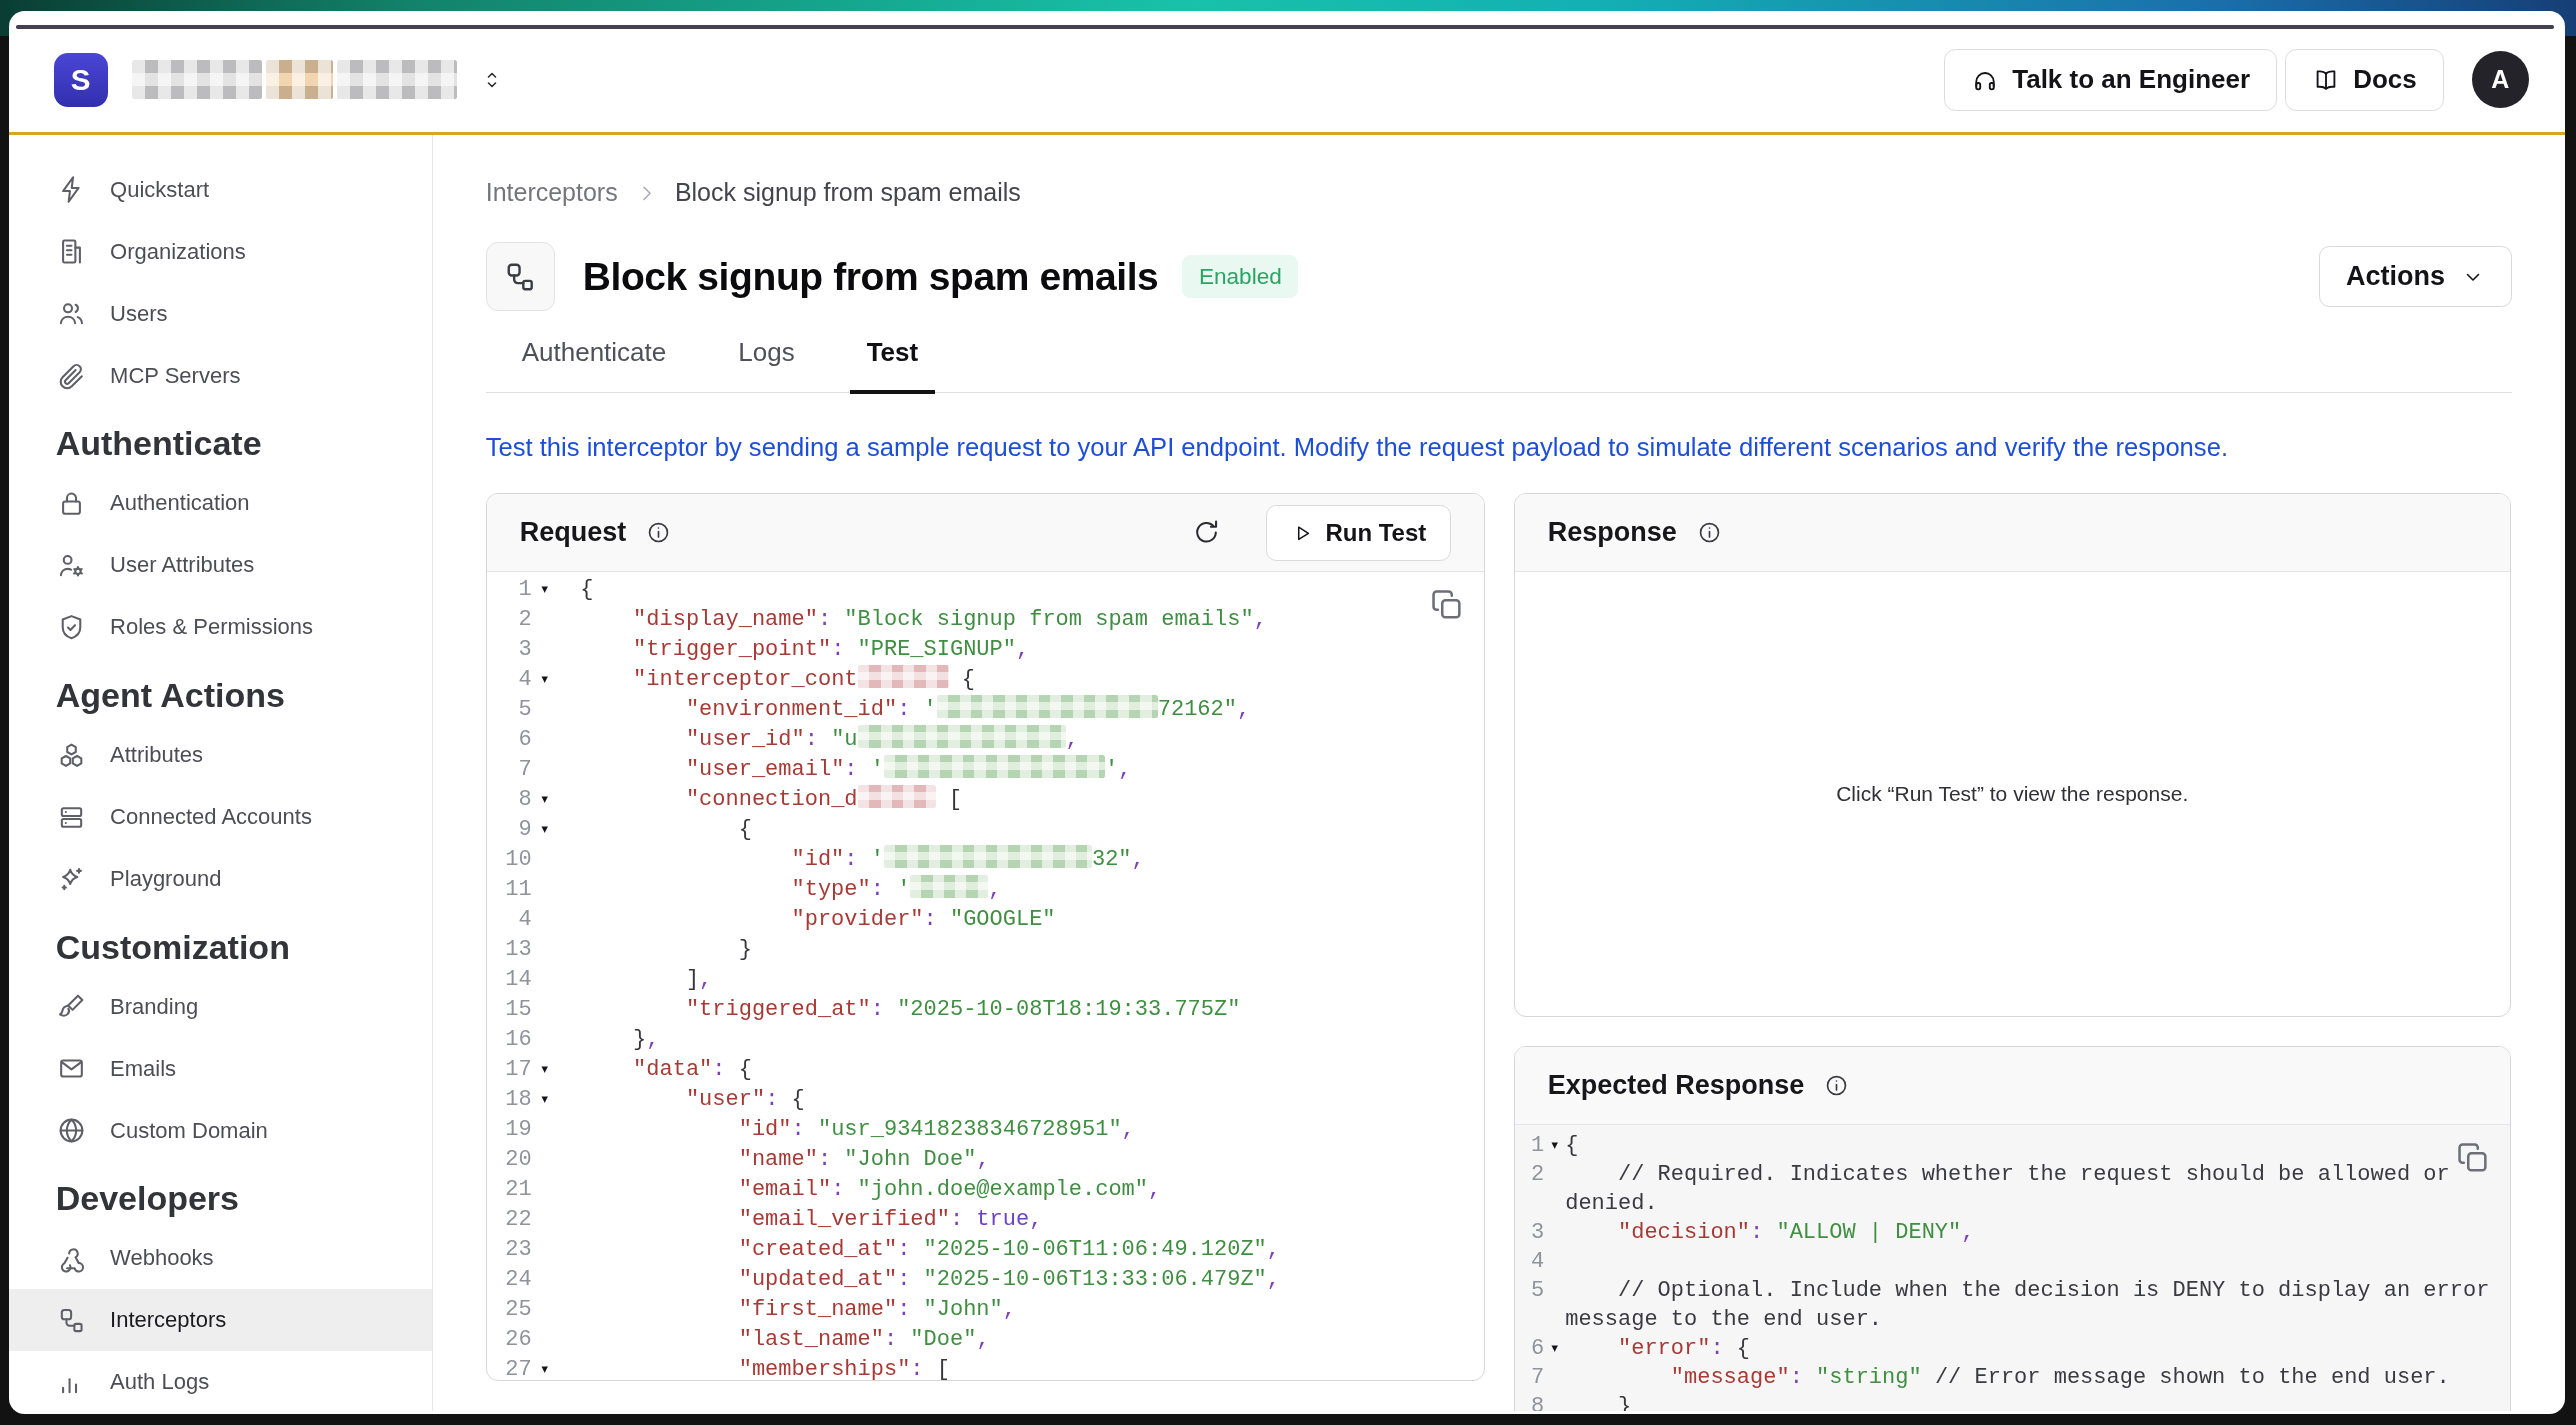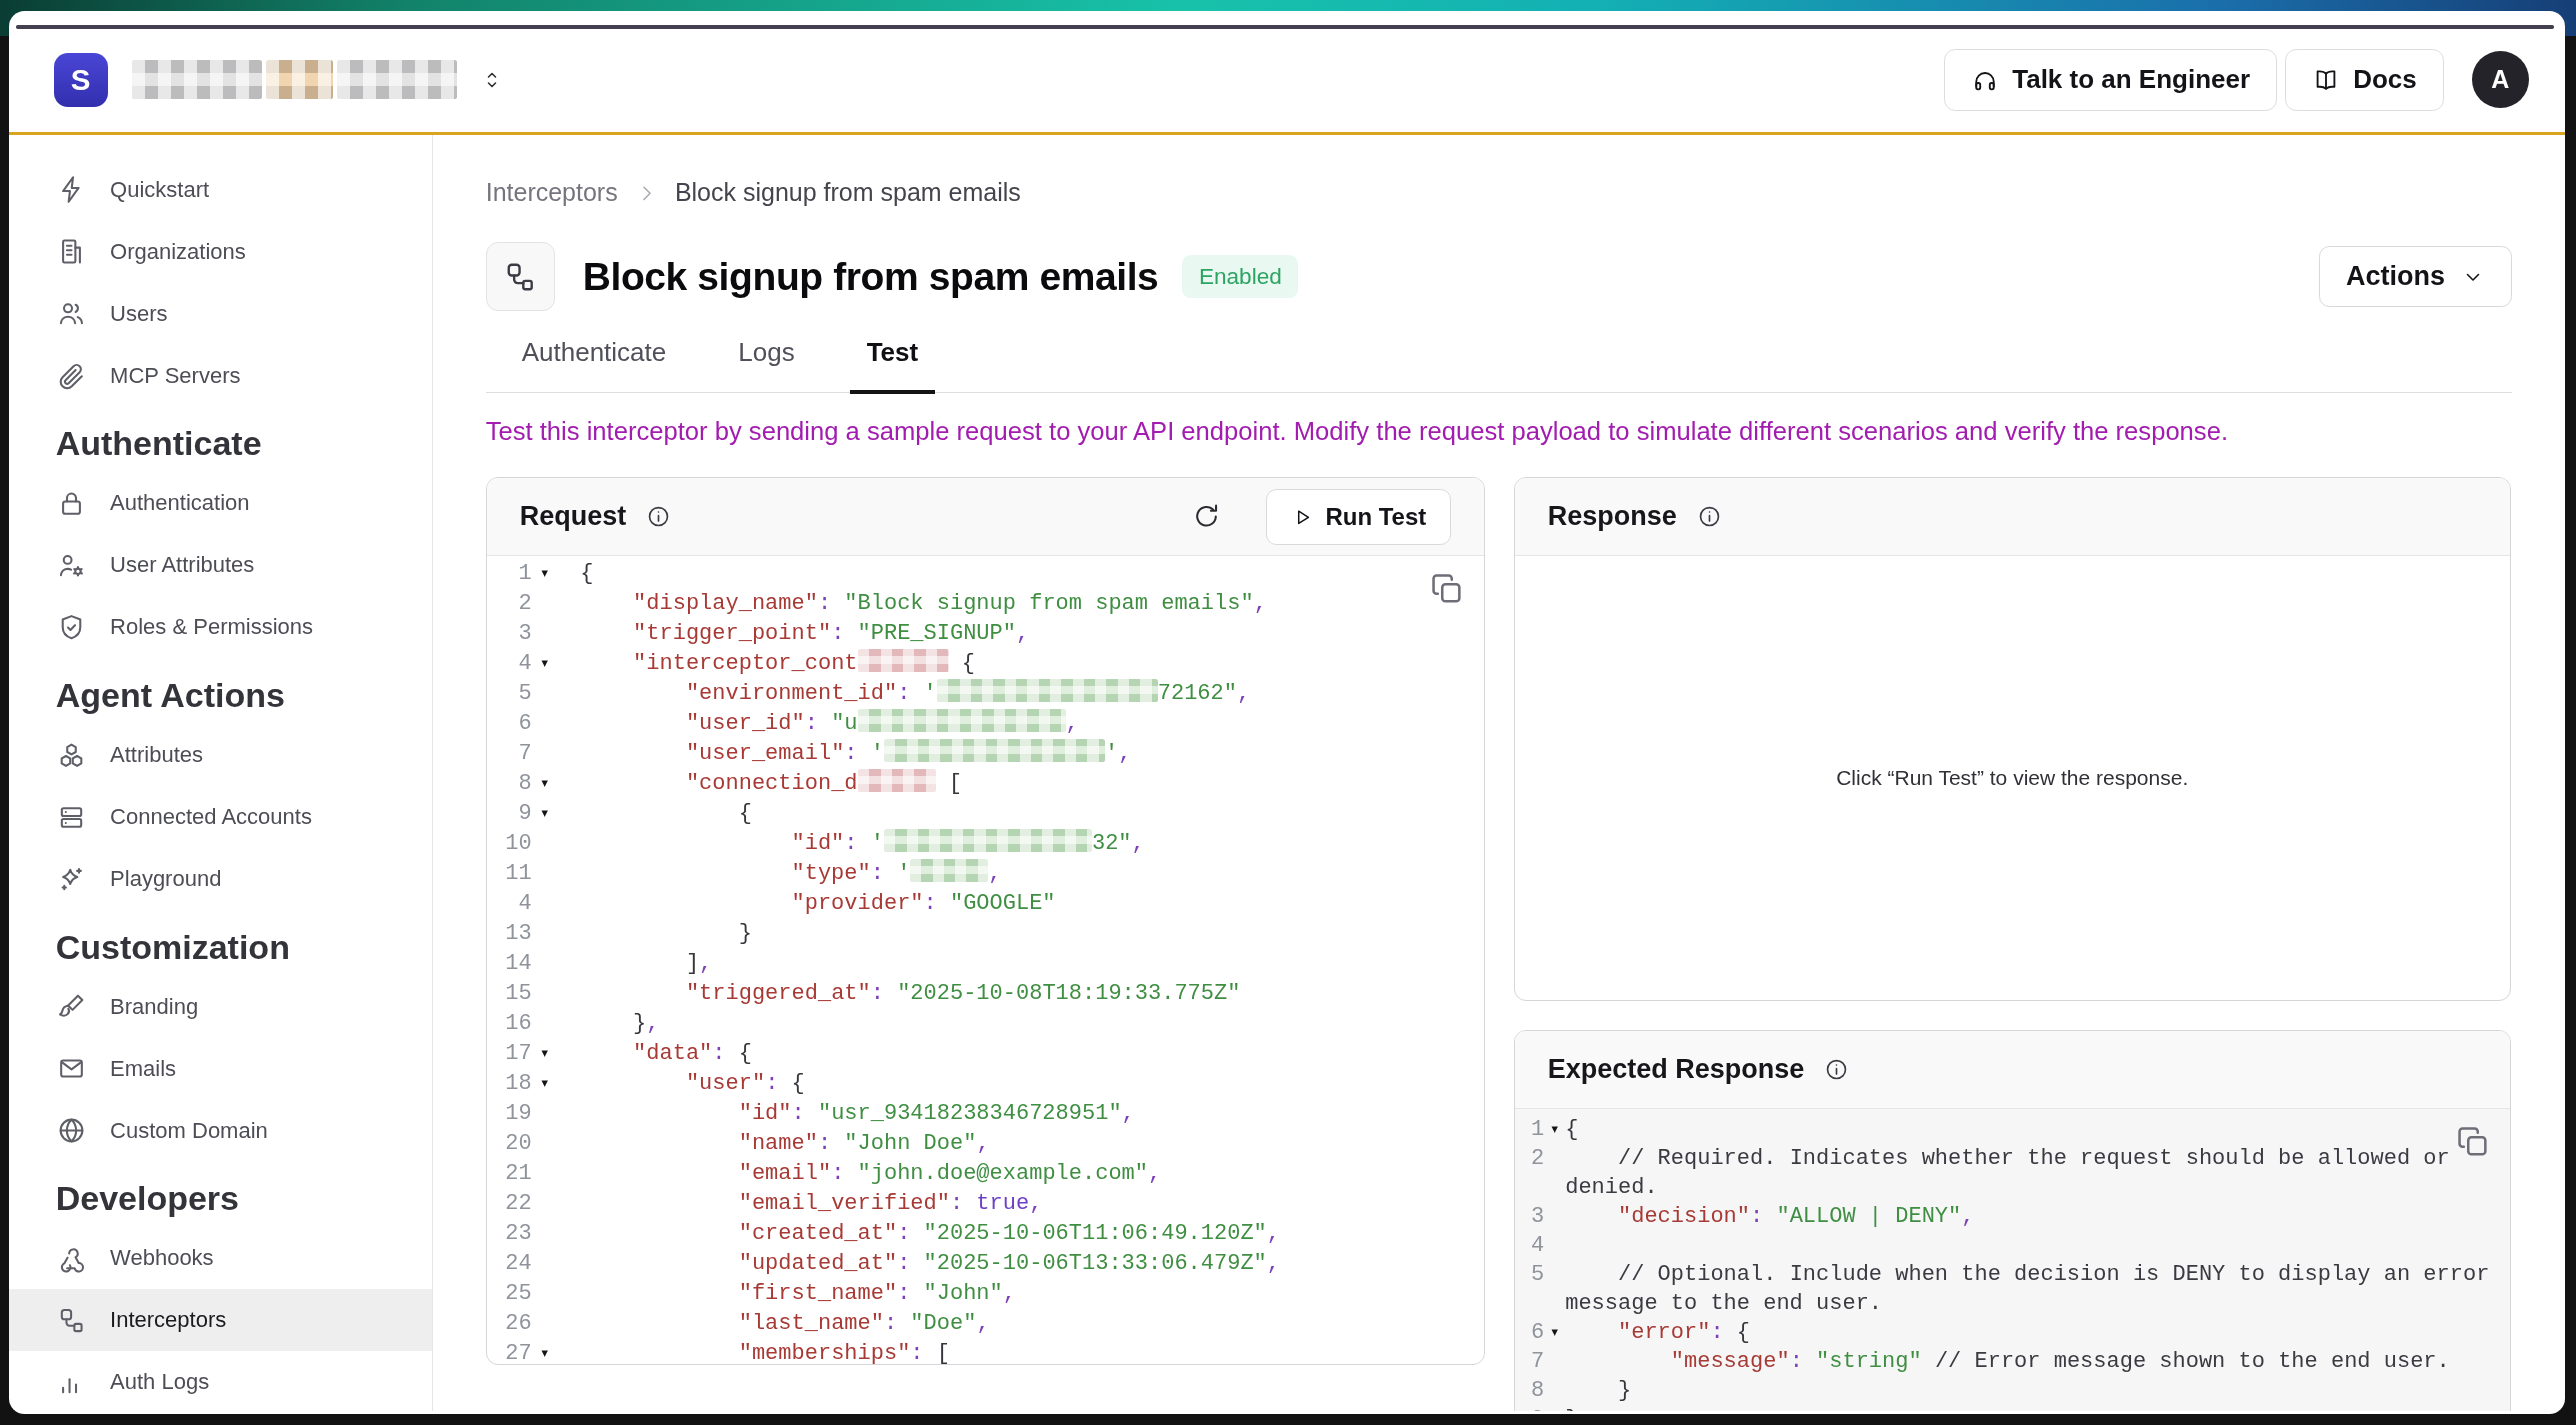--- a/index.html
+++ b/index.html
@@ -56,21 +56,21 @@
     padding:8.7px 16.5px; border-radius:8.7px; }
   .actions-btn { margin-left:auto; display:flex; align-items:center; gap:15.6px; height:61px;
     padding:0 26px; border:1.7px solid #d8d8dc; border-radius:10.4px; background:#fff; font-size:27px;
     font-weight:600; color:#141418; font-family:inherit; cursor:pointer; }
 
   .tabs { margin-top:19px; display:flex; border-bottom:1.7px solid #dedee2; }
   .tab { position:relative; padding:7px 36px 24px; font-size:26px; color:#50505a; font-weight:500; cursor:pointer; }
   .tab.active { color:#101014; font-weight:700; }
   .tab.active::after { content:""; position:absolute; left:19px; right:19px; bottom:-1.7px; height:4.3px; background:#141414; }
 
-  .description { margin-top:24px; font-size:25.6px; color:#a21caf; }
+  .description { margin-top:40px; font-size:25.6px; color:#1d4ed8; }
 
   
   .panels { margin-top:31px; display:flex; gap:29px; align-items:flex-start; }
   .panel { border:1.7px solid #d6d6da; border-radius:12px; background:#fff; overflow:hidden;
     display:flex; flex-direction:column; }
   .panel-header { height:78px; min-height:78px; background:#f9f9fa; border-bottom:1.7px solid #e5e5e8;
     display:flex; align-items:center; padding:0 33px; gap:20px; }
   .panel-title { font-size:27px; font-weight:600; color:#17171b; }
   .info { color:#3a3a42; display:flex; width:25px; height:25px; }
   .icon-btn { background:none; border:none; color:#2b2b31; cursor:pointer; display:flex;

